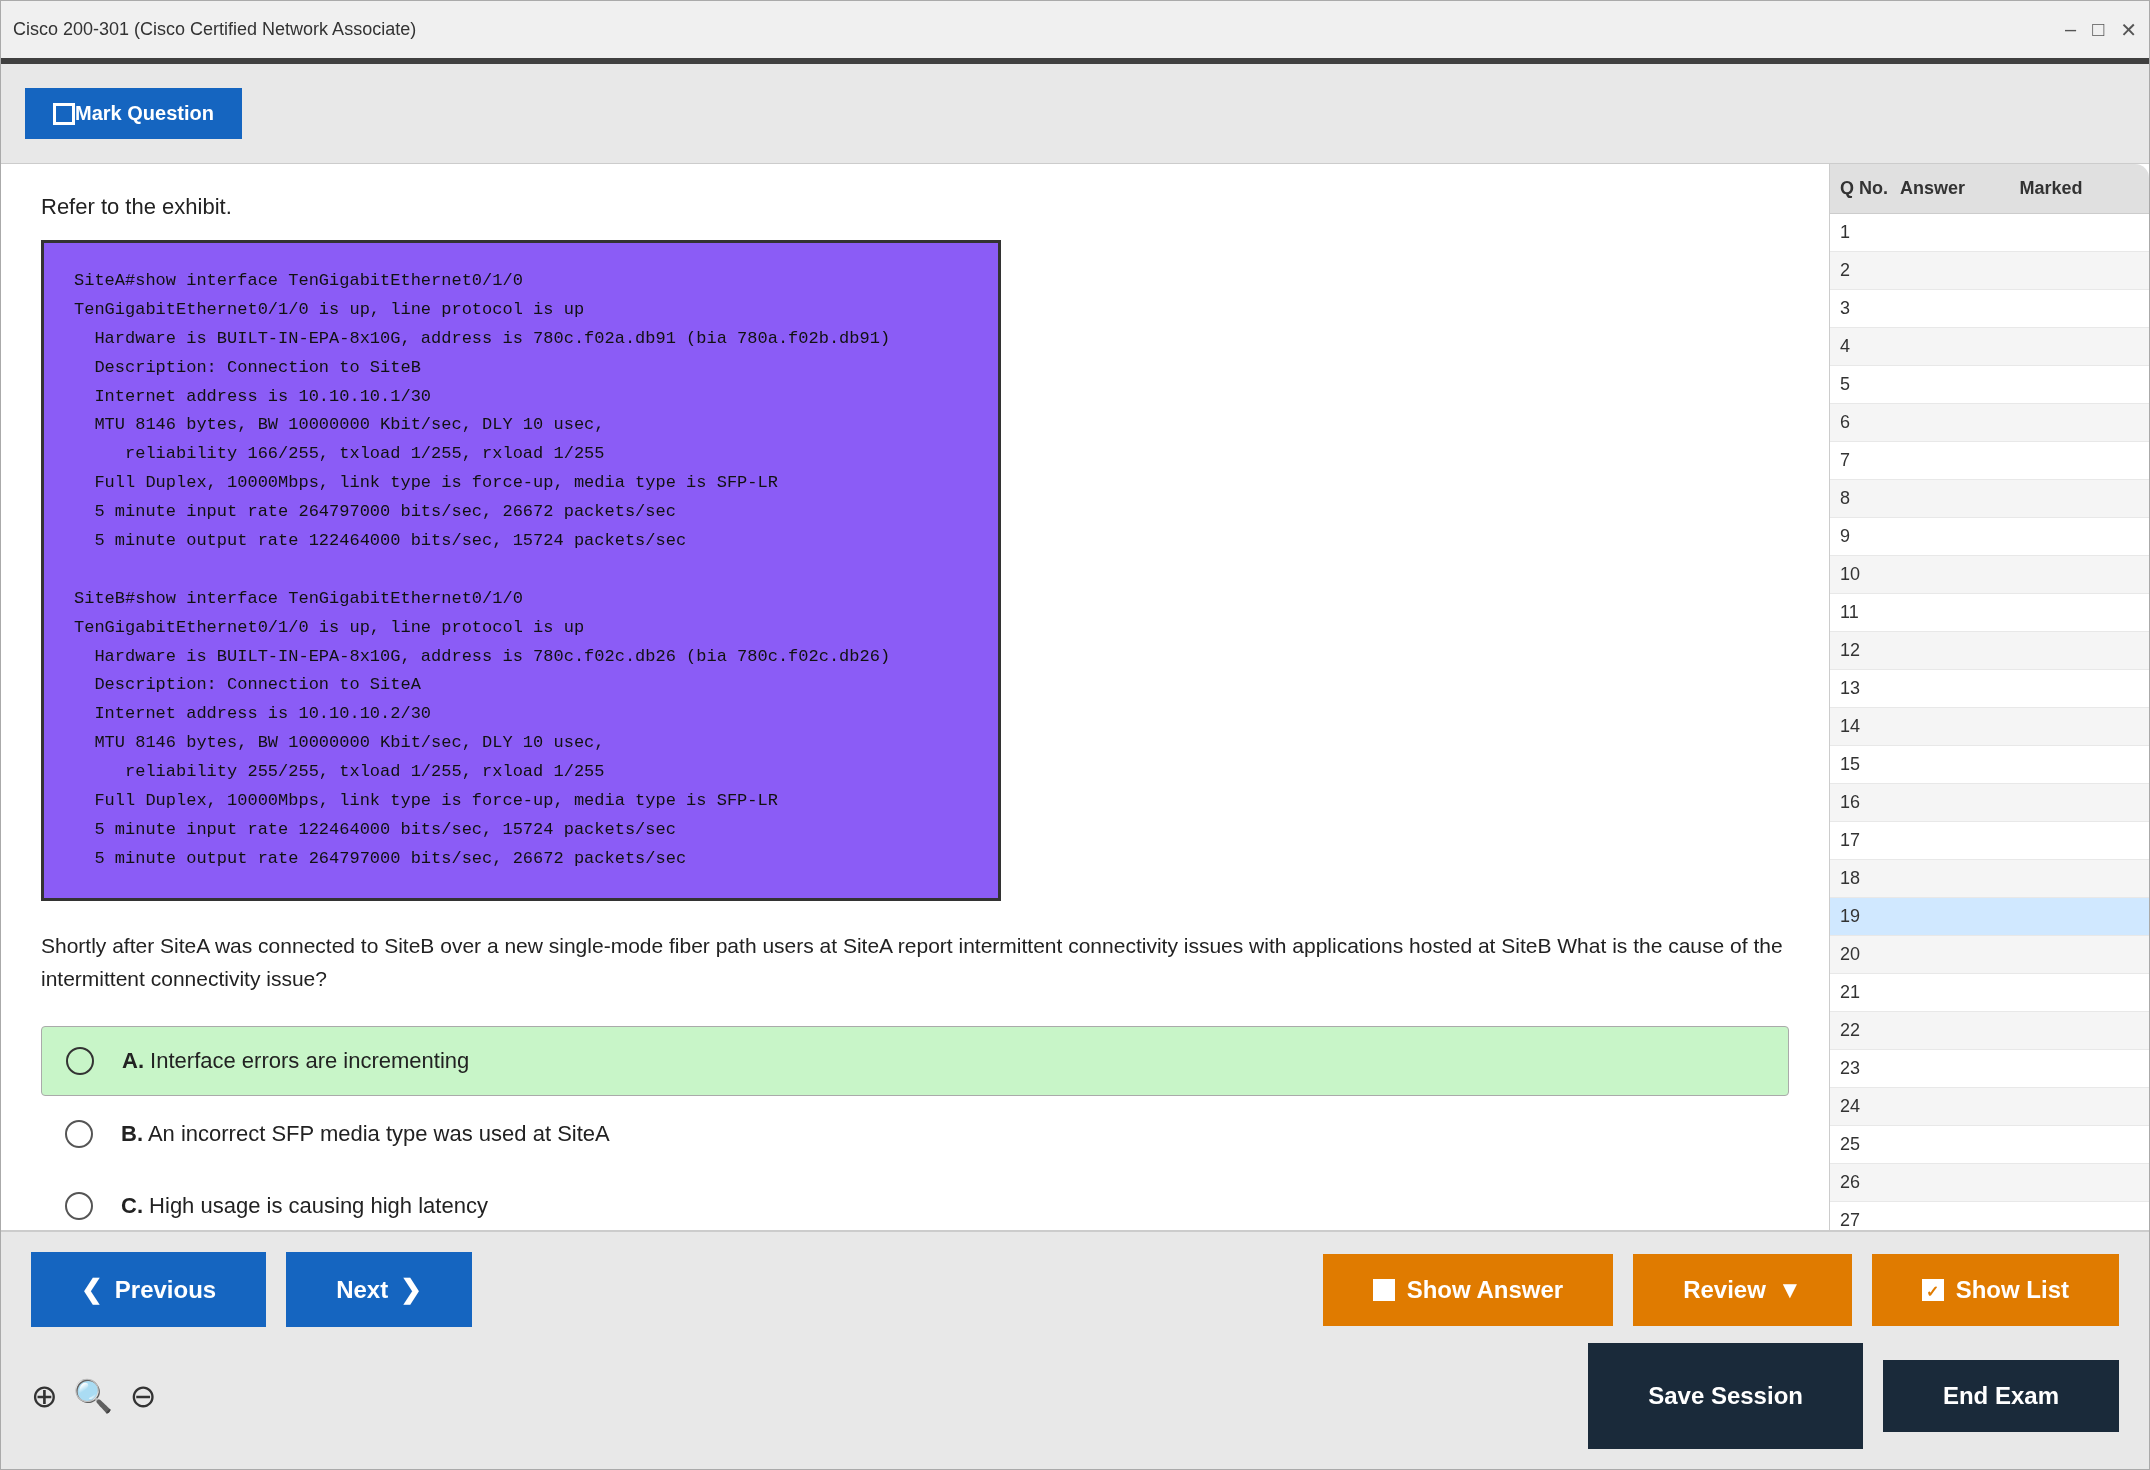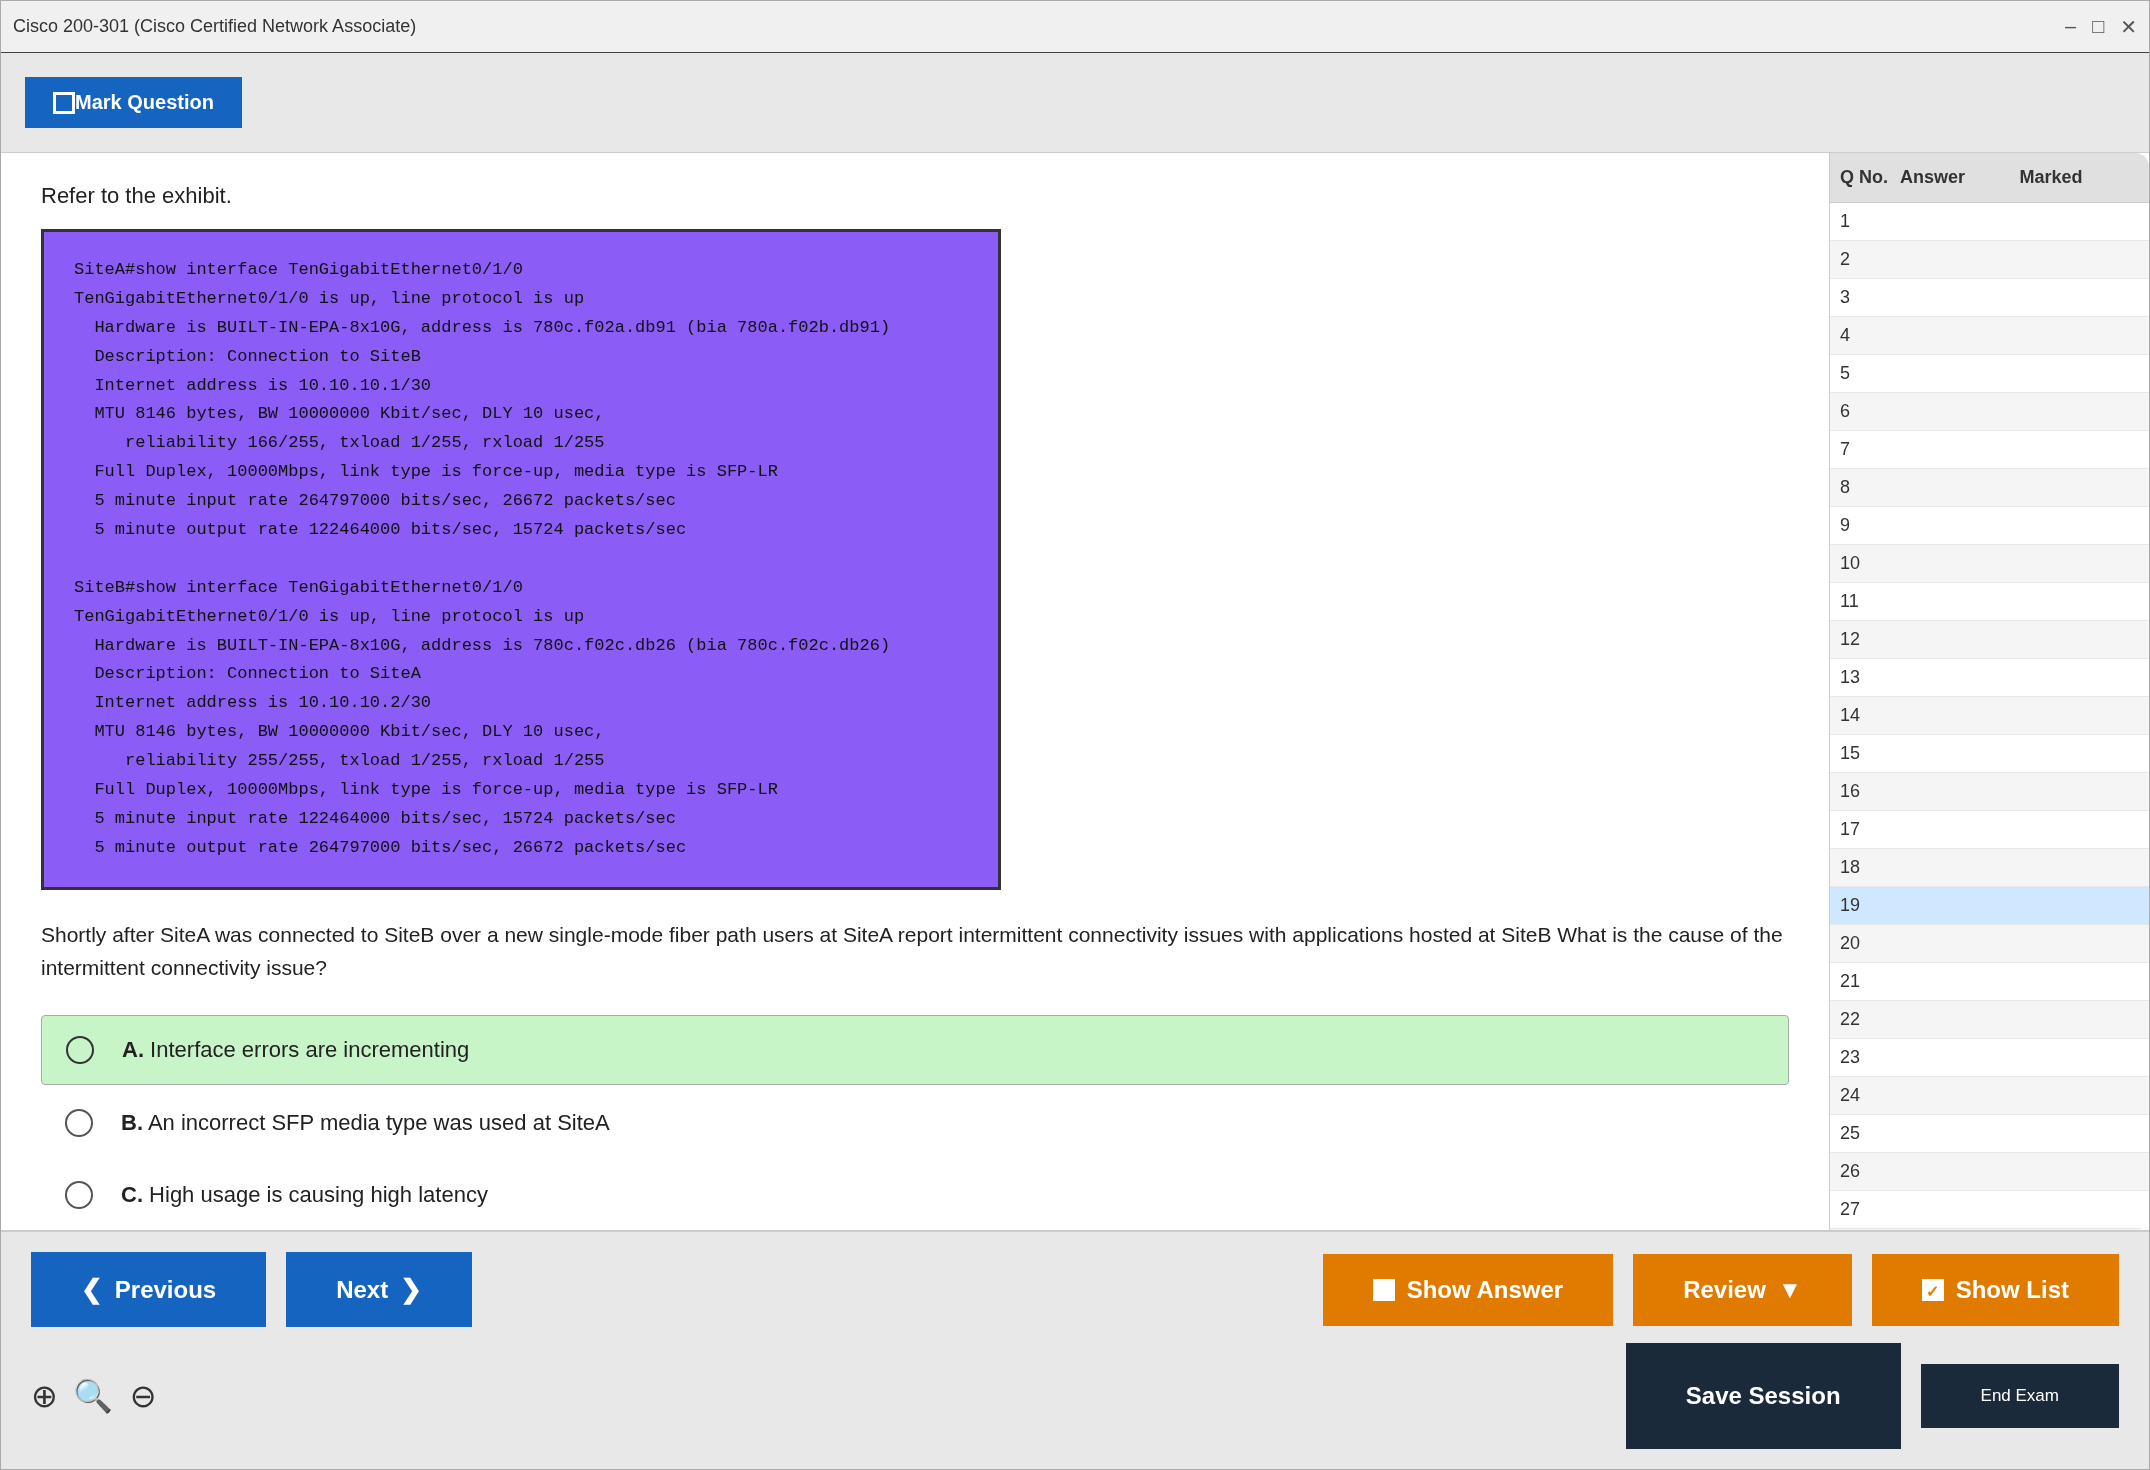--- a/index.html
+++ b/index.html
@@ -1,20 +1,20 @@
 <!DOCTYPE html>
 <html><head>
   <meta charset="utf-8">
   <style>
     * { box-sizing: border-box; margin: 0; padding: 0; }
     body { font-family: 'Segoe UI', Arial, sans-serif; font-size: 14px; background: #f0f0f0; width: 2150px; height: 1470px; overflow: hidden; }
 
     .window { width: 2150px; height: 1470px; background: #fff; border: 1px solid #aaa; display: flex; flex-direction: column; }
 
-    .title-bar { background: #f0f0f0; border-bottom: 1px solid #404040; padding: 14px 12px; display: flex; align-items: center; justify-content: space-between; height: 52px; }
+    .title-bar { background: #f0f0f0; border-bottom: 6px solid #404040; padding: 14px 12px; display: flex; align-items: center; justify-content: space-between; height: 63px; }
     .title-bar-text { font-size: 18px; color: #333; }
     .title-bar-controls { display: flex; gap: 16px; }
     .title-bar-controls span { font-size: 20px; color: #555; cursor: pointer; }
 
     .toolbar { background: #e8e8e8; border-bottom: 1px solid #ccc; padding: 16px 24px; display: flex; align-items: center; height: 100px; }
     .mark-question-btn { background: #1565c0; color: #fff; border: none; padding: 14px 28px; font-size: 20px; font-weight: bold; cursor: pointer; display: flex; align-items: center; }
     .mark-question-btn .checkbox-icon { width: 22px; height: 22px; border: 3px solid #fff; display: inline-block; }
     .question-title { flex: 1; text-align: center; font-size: 28px; font-weight: bold; color: #222; }
 
     .main-content { display: flex; flex: 1; overflow: hidden; border-radius: 14px; }
@@ -51,21 +51,21 @@
     .nav-btn { padding: 22px 50px; font-size: 24px; font-weight: bold; border: none; cursor: pointer; display: flex; align-items: center; gap: 12px; color: #fff; }
     .nav-btn.prev { background: #1565c0; }
     .nav-btn.next { background: #1565c0; }
     .nav-btn .arrow { font-size: 26px; }
 
     .show-answer-btn { background: #e07b00; color: #fff; border: none; padding: 22px 50px; font-size: 24px; font-weight: bold; cursor: pointer; display: flex; align-items: center; gap: 12px; margin-left: auto; }
     .review-btn { background: #e07b00; color: #fff; border: none; padding: 22px 50px; font-size: 24px; font-weight: bold; cursor: pointer; display: flex; align-items: center; gap: 12px; }
     .show-list-btn { background: #e07b00; color: #fff; border: none; padding: 22px 50px; font-size: 24px; font-weight: bold; cursor: pointer; display: flex; align-items: center; gap: 12px; }
 
     .save-session-btn { background: #1a2a3a; color: #fff; border: none; padding: 39px 60px; font-size: 24px; font-weight: bold; cursor: pointer; }
-    .end-exam-btn { background: #1a2a3a; color: #fff; border: none; padding: 22px 60px; font-size: 17px; font-weight: normal; cursor: pointer; }
+    .end-exam-btn { background: #1a2a3a; color: #fff; border: none; padding: 22px 60px; font-size: 24px; font-weight: bold; cursor: pointer; }
 
     .zoom-controls { display: flex; gap: 16px; align-items: center; }
     .zoom-btn { background: none; border: none; cursor: pointer; font-size: 28px; color: #333; }
 
     .sidebar-with-scroll { display: flex; }
   </style>
 </head>
 <body>
 
 <div class="window">

